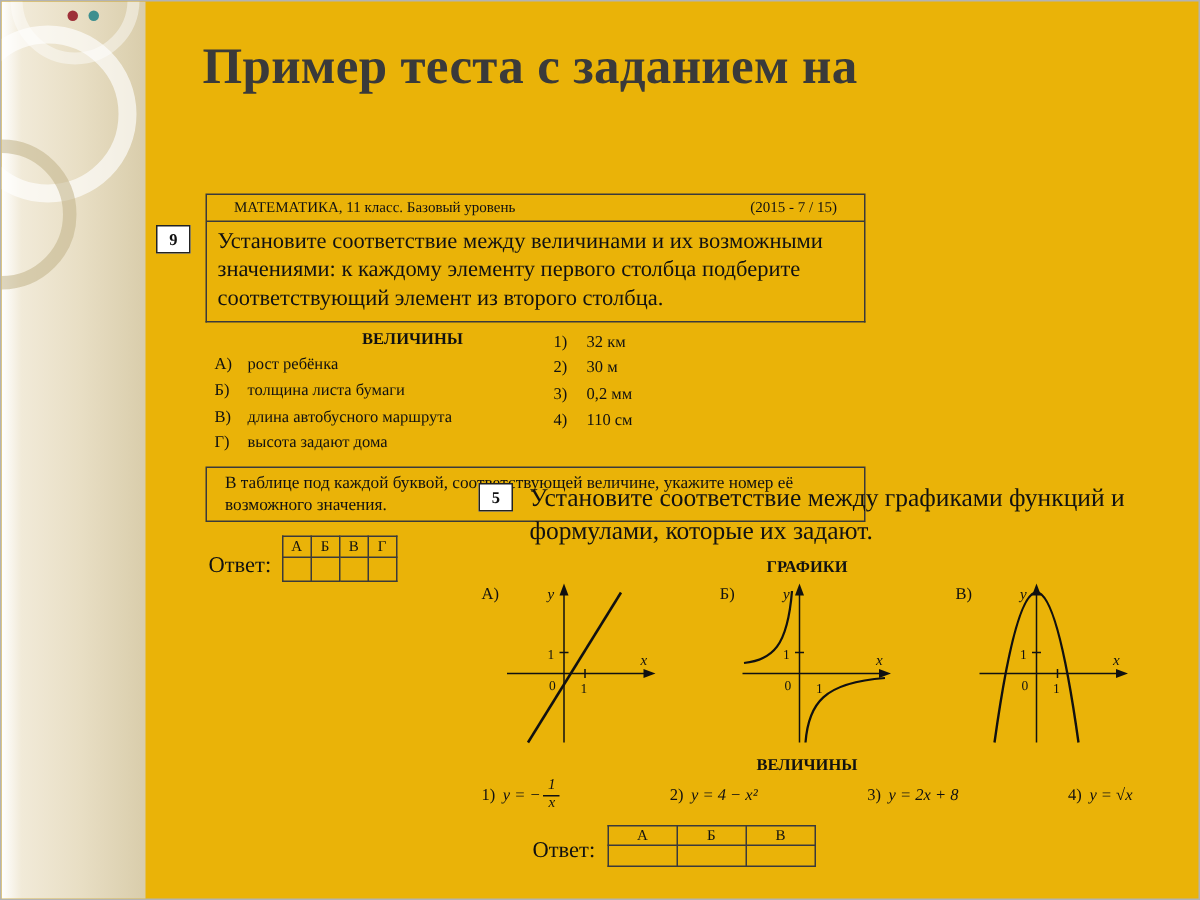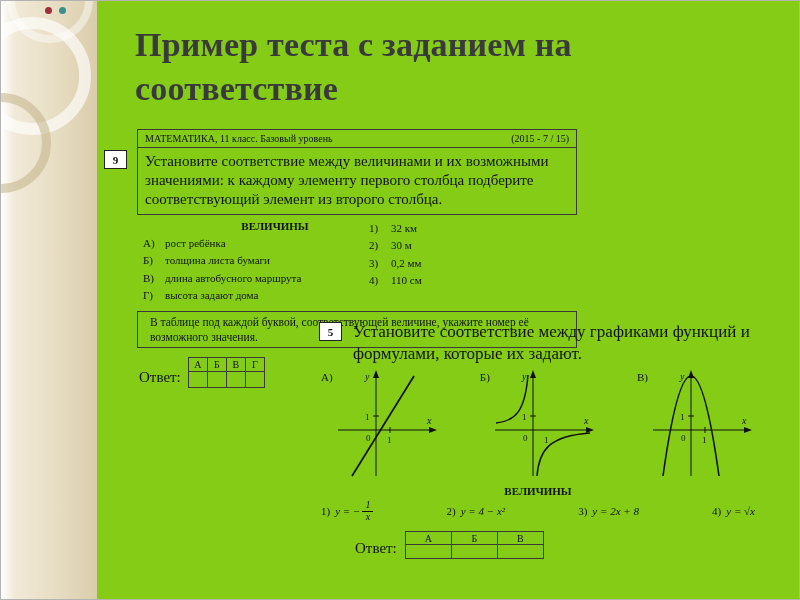--- a/index.html
+++ b/index.html
@@ -1,17 +1,17 @@
 <!DOCTYPE html>
 <html><head>
 <meta charset="utf-8">
 <style>
   html,body{margin:0;padding:0;background:#fff;}
   body{width:800px;height:600px;overflow:hidden;font-family:"Liberation Serif",serif;}
-  .slide{position:relative;width:800px;height:600px;background:#84cc16;border:1px solid #b3b3b3;box-sizing:border-box;overflow:hidden;}
+  .slide{position:relative;width:800px;height:600px;background:#eab308;border:1px solid #b3b3b3;box-sizing:border-box;overflow:hidden;}
 
   
   .band{position:absolute;left:0;top:0;width:96px;height:600px;overflow:hidden;
         background:linear-gradient(to right,#ffffff 0%,#f1ead8 14%,#e8dec4 55%,#d9cdab 100%);}
   .circle{position:absolute;border-radius:50%;box-sizing:border-box;}
   .c1{left:-28px;top:16px;width:118px;height:118px;border:12px solid rgba(255,255,255,0.65);}
   .c2{left:-50px;top:92px;width:100px;height:100px;border:9px solid rgba(193,178,136,0.55);}
   .c3{left:6px;top:-44px;width:86px;height:86px;border:8px solid rgba(255,255,255,0.45);}
   .dot{position:absolute;border-radius:50%;width:7px;height:7px;top:6px;}
   .dot-red{left:44px;background:#9e3039;}
@@ -21,21 +21,21 @@
          color:#3a3a3a;font-weight:bold;font-family:"Liberation Serif",serif;letter-spacing:.2px;}
 
   .numbox{border:1.6px solid #222;font-weight:bold;font-size:11px;display:flex;align-items:center;
           justify-content:center;background:#fff;box-sizing:border-box;color:#111;}
   .n9{position:absolute;left:103px;top:149px;width:23px;height:19px;}
   .n5{width:23px;height:19px;flex:none;margin-top:1px;}
 
   
   .task9{position:absolute;left:136px;top:128px;width:440px;color:#111;}
   .t9-header{display:flex;justify-content:space-between;border:1px solid #3a3a3a;
-             padding:3px 7px;font-size:10px;box-sizing:border-box;}
+             padding:3px 18px;font-size:10px;box-sizing:border-box;}
   .t9-instruction{border:1px solid #3a3a3a;border-top:none;padding:4px 7px;
                   font-size:15px;line-height:1.28;box-sizing:border-box;}
   .t9-cols{display:flex;margin-top:5px;font-size:11px;}
   .t9-col-q{width:232px;padding-left:6px;box-sizing:border-box;}
   .t9-col-v{flex:1;}
   .colh{font-weight:bold;font-size:11px;margin-bottom:3px;}
   .t9-col-q .colh{padding-left:38px;text-align:center;}
   .t9-col-v .colh{padding-left:0;}
   .li{display:flex;line-height:17.5px;}
   .li .mark{width:22px;flex:none;}
@@ -78,21 +78,20 @@
   <div class="band">
     <div class="circle c1"></div>
     <div class="circle c2"></div>
     <div class="circle c3"></div>
   </div>
   <div class="dot dot-red"></div>
   <div class="dot dot-teal"></div>
 
   <h1 class="title">
     <span>Пример теста с заданием на</span><br>
-    <span>соответствие</span>
   </h1>
 
   <div class="numbox n9">9</div>
 
   <div class="task9">
     <div class="t9-header">
       <span>МАТЕМАТИКА, 11 класс. Базовый уровень</span>
       <span>(2015 - 7 / 15)</span>
     </div>
     <div class="t9-instruction">Установите соответствие между величинами и их возможными значениями: к каждому элементу первого столбца подберите соответствующий элемент из второго столбца.</div>
@@ -159,20 +158,21 @@
       </table>
     </div>
   </div>
 
   <div class="task5">
     <div class="t5-top">
       <div class="numbox n5">5</div>
       <div class="t5-instruction">Установите соответствие между графиками функций и формулами, которые их задают.</div>
     </div>
 
+    <div class="t5-h">ГРАФИКИ</div>
 
     <div class="graphs-row">
 
       <div class="graph">
         <span class="glabel">А)</span>
         <svg class="gsvg" width="106" height="112" viewBox="0 0 106 112">
           <line x1="4" y1="64" x2="99" y2="64" stroke-width="1"></line>
           <polygon points="103,64 95,61 95,67" fill="#111"></polygon>
           <line x1="42" y1="110" x2="42" y2="9" stroke-width="1"></line>
           <polygon points="42,4 39,12 45,12" fill="#111"></polygon>

